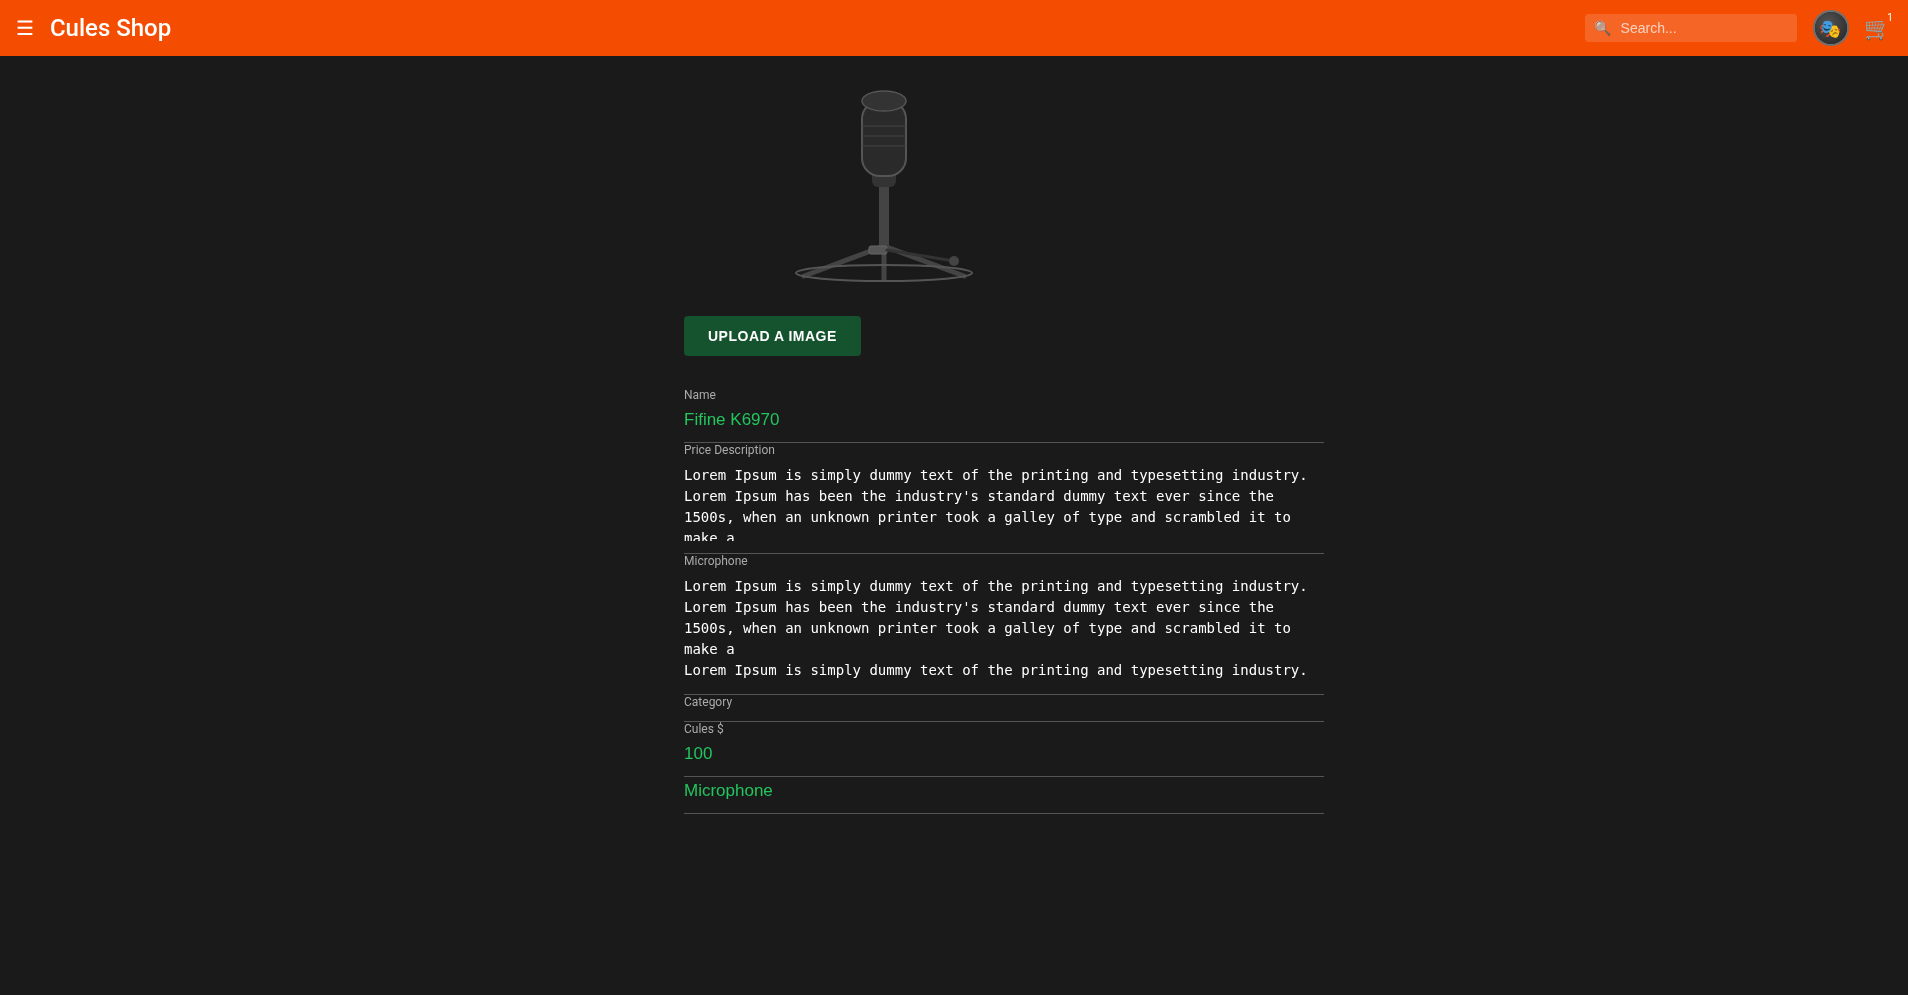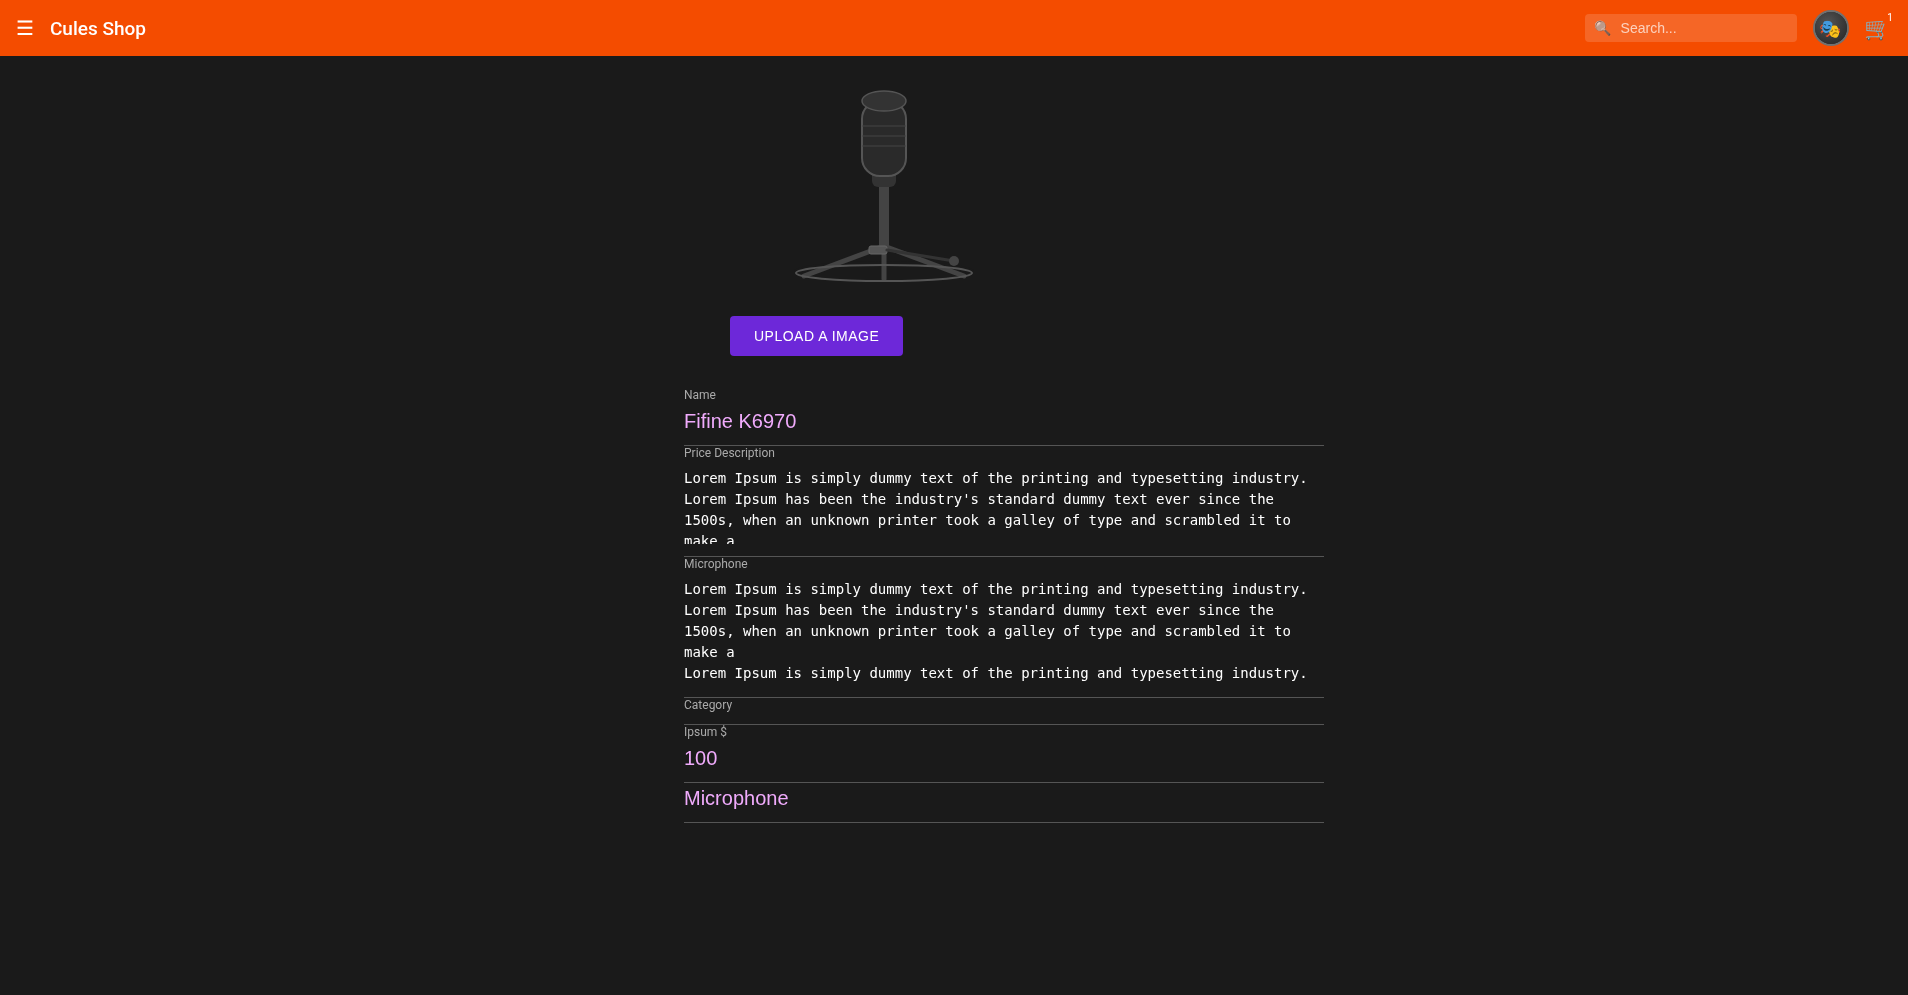--- a/index.html
+++ b/index.html
@@ -32,21 +32,21 @@
 
     .header-menu-icon {
       color: #fff;
       font-size: 20px;
       cursor: pointer;
       margin-right: 16px;
     }
 
     .header-title {
       color: #fff;
-      font-size: 19px;
+      font-size: 24px;
       font-weight: 500;
       flex: 1;
     }
 
     .header-search {
       background-color: rgba(255,255,255,0.15);
       border: none;
       border-radius: 4px;
       padding: 6px 12px 6px 36px;
       color: #fff;
@@ -143,32 +143,31 @@
       justify-content: center;
       margin-bottom: 20px;
     }
 
     .mic-illustration {
       width: 320px;
       height: 230px;
     }
 
     .upload-btn {
-      background-color: #6d28d9;
+      background-color: #14532d;
       color: #fff;
       border: none;
       padding: 12px 24px;
       font-size: 14px;
-      font-weight: 400;
+      font-weight: 700;
       border-radius: 4px;
       cursor: pointer;
       text-transform: uppercase;
       letter-spacing: 0.5px;
       margin-bottom: 32px;
-      margin-left: 46px;
     }
 
     
     .form-section {
       width: 640px;
     }
 
     .field-group {
       border-bottom: 1px solid #555;
       padding-bottom: 8px;
@@ -177,22 +176,22 @@
     .field-label {
       font-size: 12px;
       color: #aaa;
       margin-bottom: 4px;
     }
 
     .field-input {
       background: transparent;
       border: none;
       outline: none;
-      color: #f0abfc;
-      font-size: 20px;
+      color: #22c55e;
+      font-size: 17px;
       width: 100%;
       padding: 4px 0;
     }
 
     .field-textarea {
       background: transparent;
       border: none;
       outline: none;
       color: #fff;
       font-size: 14px;
@@ -293,21 +292,21 @@
       <div class="field-label">Microphone</div>
       <textarea class="field-textarea field-textarea-tall" style="">Lorem Ipsum is simply dummy text of the printing and typesetting industry. Lorem Ipsum has been the industry's standard dummy text ever since the 1500s, when an unknown printer took a galley of type and scrambled it to make a
 Lorem Ipsum is simply dummy text of the printing and typesetting industry. Lorem Ipsum has been the industry's standard dummy text ever since the 1500s, when an unknown printer took a galley of type and</textarea>
     </div>
 
     <div class="field-group">
       <div class="field-label">Category</div>
     </div>
 
     <div class="field-group">
-      <div class="field-label">Ipsum $</div>
+      <div class="field-label">Cules $</div>
       <input class="field-input" type="number" value="100" style="">
     </div>
 
     <div class="field-group">
       <input class="field-input" type="text" value="Microphone" style="">
     </div>
 
   </div>
 </div>
 

